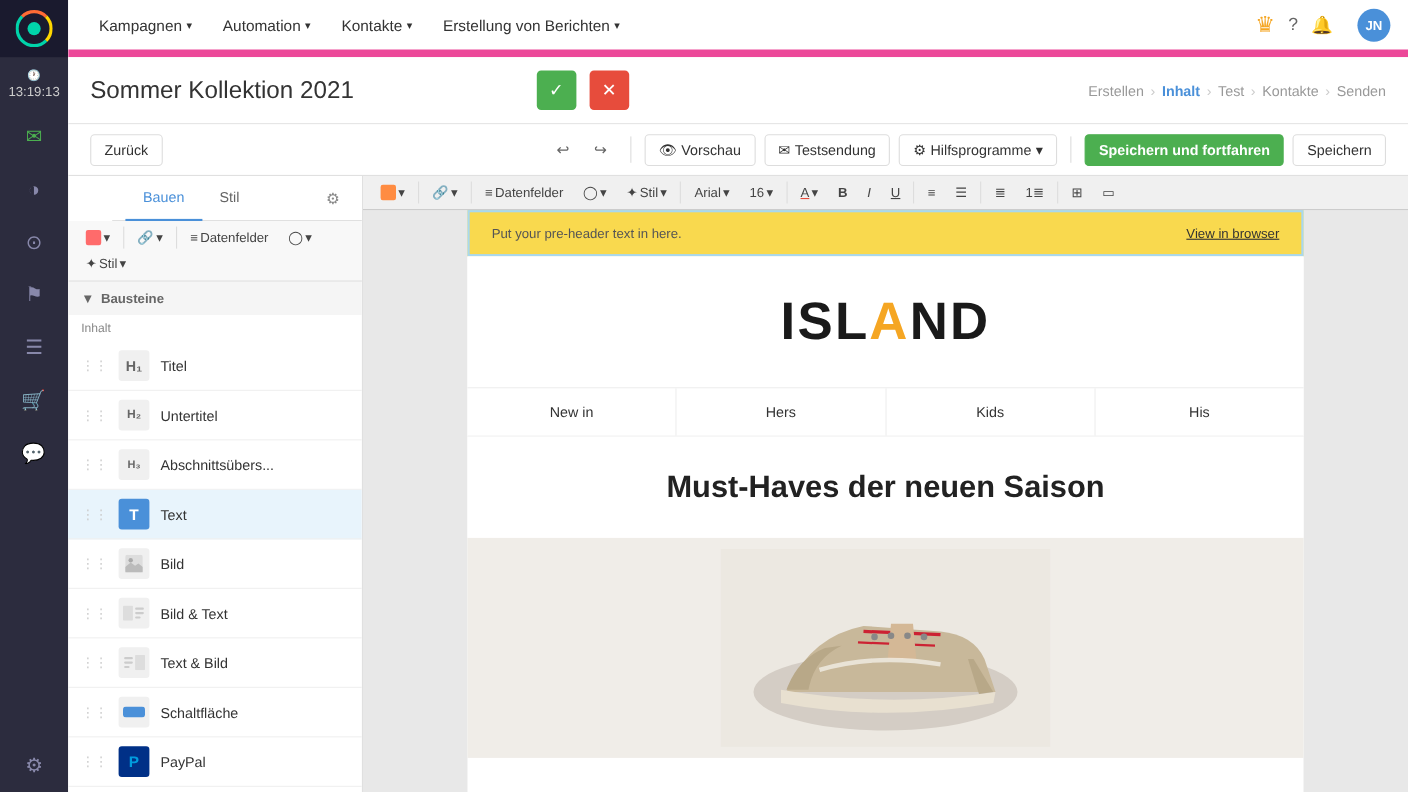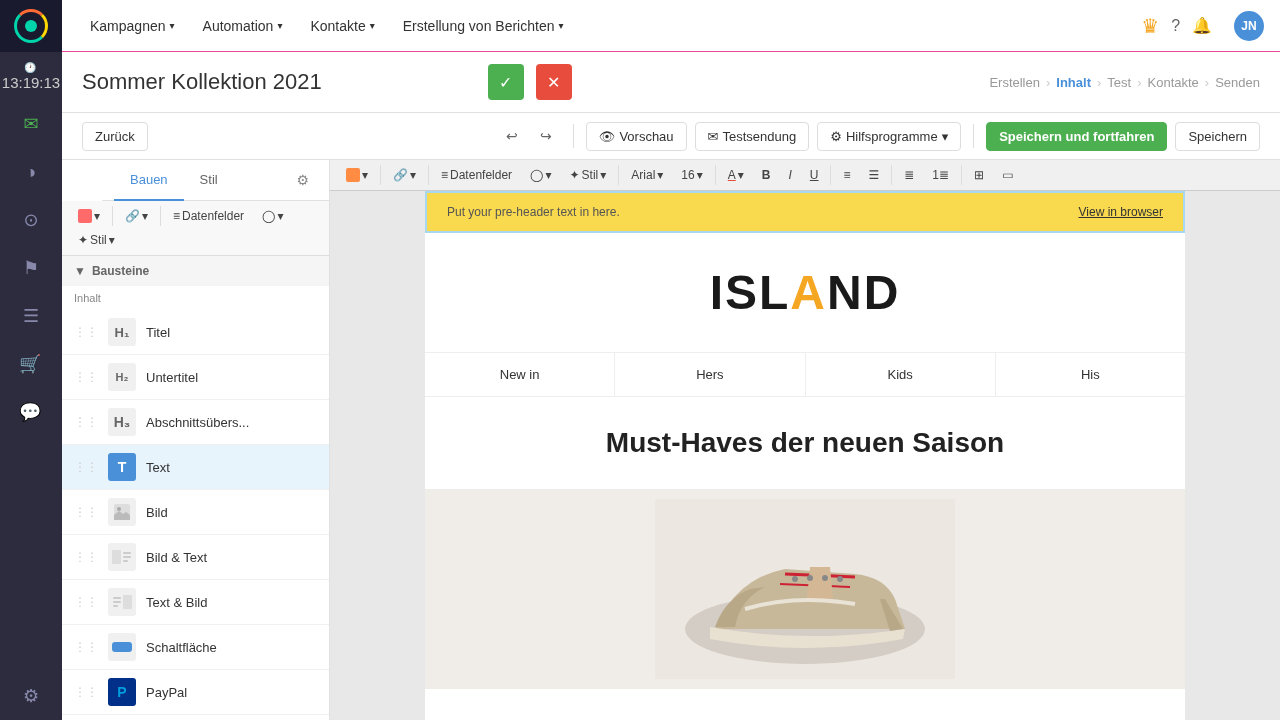--- a/index.html
+++ b/index.html
@@ -62,21 +62,21 @@
       overflow: hidden;
     }
 
     
     .top-nav {
       background: #fff;
       height: 52px;
       display: flex;
       align-items: center;
       padding: 0 16px;
-      border-bottom: 1px solid #ec4899;
+      border-bottom: 7px solid #ec4899;
       gap: 4px;
     }
     .nav-item {
       padding: 6px 12px;
       color: #333;
       cursor: pointer;
       font-size: 14px;
       display: flex;
       align-items: center;
       gap: 4px;
@@ -272,21 +272,21 @@
 <body>
 
 <div class="left-sidebar">
   <div class="logo">
     <div class="logo-circle">
       <div class="logo-inner"></div>
     </div>
   </div>
   <div class="sidebar-icon" style="font-size:11px;color:#ccc;flex-direction:column;gap:1px;">
     <span style="font-size:10px;">🕐</span>
-    <span style="font-size:15px;">13:19:13</span>
+    <span style="font-size:12px;">13:19:13</span>
   </div>
   <div class="sidebar-icon email-active">
     <span>✉</span>
   </div>
   <div class="sidebar-icon">
     <span>◑</span>
   </div>
   <div class="sidebar-icon">
     <span>⊙</span>
   </div>
@@ -437,21 +437,21 @@
         <div class="block-item">
           <span class="block-drag">⋮⋮</span>
           <div class="block-icon">
               <span style="font-size:11px;font-weight:bold;">H₂</span>
             </div>
           <span class="block-label">Untertitel</span>
         </div>
         <div class="block-item">
           <span class="block-drag">⋮⋮</span>
           <div class="block-icon">
-              <span style="font-size:14px;font-weight:bold;">H₃</span>
+              <span style="font-size:10px;font-weight:bold;">H₃</span>
             </div>
           <span class="block-label">Abschnittsübers...</span>
         </div>
         <div class="block-item" style="background:#e8f4fc;">
           <span class="block-drag">⋮⋮</span>
           <div class="block-icon" style="background:#4a90d9;color:#fff;">
               <strong>T</strong>
             </div>
           <span class="block-label">Text</span>
         </div>

